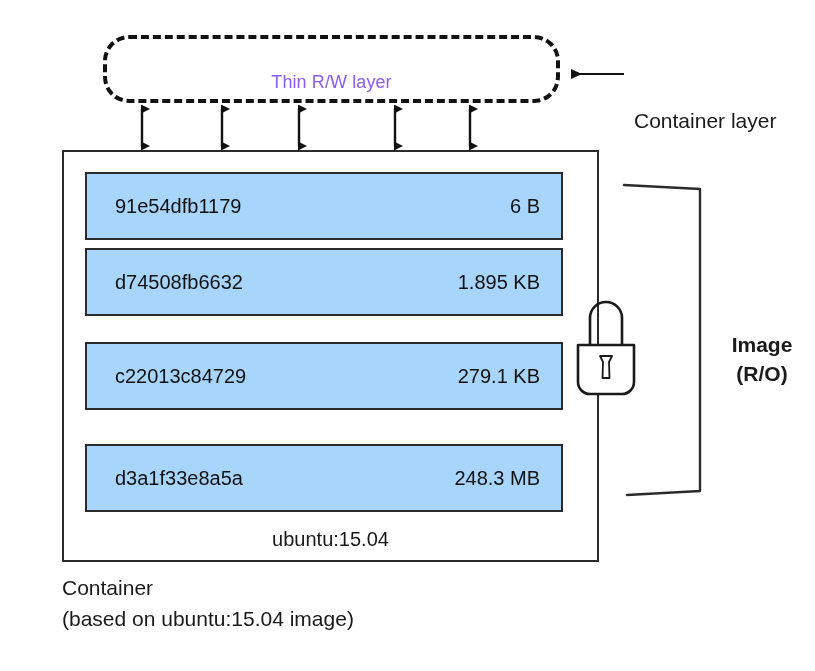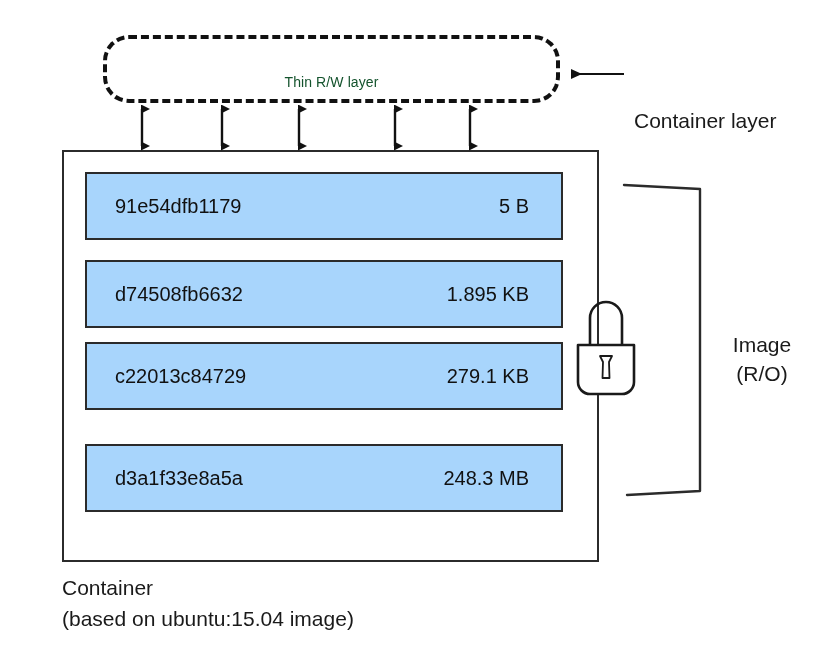--- a/index.html
+++ b/index.html
@@ -40,23 +40,23 @@
     height: 68px;
     box-sizing: border-box;
     border: 4px dashed #111111;
     border-radius: 26px;
     display: flex;
     align-items: center;
     justify-content: center;
     background: transparent;
   }
   .rw-layer-label {
-    font-size: 14px;
+    font-size: 18px;
     letter-spacing: 0.1px;
-    color: #14532d;
+    color: #8b5cf6;
     margin-top: 26px;
   }
 
   
   .container-box {
     position: absolute;
     left: 62px;
     top: 150px;
     width: 537px;
     height: 412px;
@@ -70,24 +70,24 @@
     position: absolute;
     left: 85px;
     width: 478px;
     height: 68px;
     box-sizing: border-box;
     border: 2px solid #2b2b2b;
     background: #a8d5fc;
     display: flex;
     align-items: center;
     justify-content: space-between;
-    padding: 0 32px 0 28px;
+    padding: 0 21px 0 28px;
   }
   .layer-row.r0 { top: 172px; }
-  .layer-row.r1 { top: 260px; }
+  .layer-row.r1 { top: 248px; }
   .layer-row.r2 { top: 342px; text-align: center; }
   .layer-row.r3 { top: 428px; margin-top: 16px; }
 
   .layer-id {
     font-size: 20px;
     color: #111111;
   }
   .layer-size {
     font-size: 20px;
     color: #111111;
@@ -128,50 +128,52 @@
   }
   .image-layers-label {
     position: absolute;
     left: 714px;
     top: 330px;
     width: 96px;
     text-align: center;
     font-size: 21px;
     line-height: 29px;
     color: #1a1a1a;
+    font-weight: bold;
   }
 </style>
 </head>
 <body>
 
 <div id="diagram-root">
 
   <div class="rw-layer">
     <span class="rw-layer-label">Thin R/W layer</span>
   </div>
 
   <div class="container-box"></div>
 
   <div class="layer-row r0">
     <span class="layer-id">91e54dfb1179</span>
-    <span class="layer-size">5 B</span>
+    <span class="layer-size">6 B</span>
   </div>
   <div class="layer-row r1">
     <span class="layer-id">d74508fb6632</span>
     <span class="layer-size">1.895 KB</span>
   </div>
   <div class="layer-row r2">
     <span class="layer-id">c22013c84729</span>
     <span class="layer-size">279.1 KB</span>
   </div>
   <div class="layer-row r3">
     <span class="layer-id">d3a1f33e8a5a</span>
     <span class="layer-size">248.3 MB</span>
   </div>
 
+  <div class="image-name">ubuntu:15.04</div>
 
   <div class="caption">
     <div>Container</div>
     <div>(based on ubuntu:15.04 image)</div>
   </div>
 
   <div class="container-layer-label">Container layer</div>
 
   <div class="image-layers-label">
     <div>Image</div>

